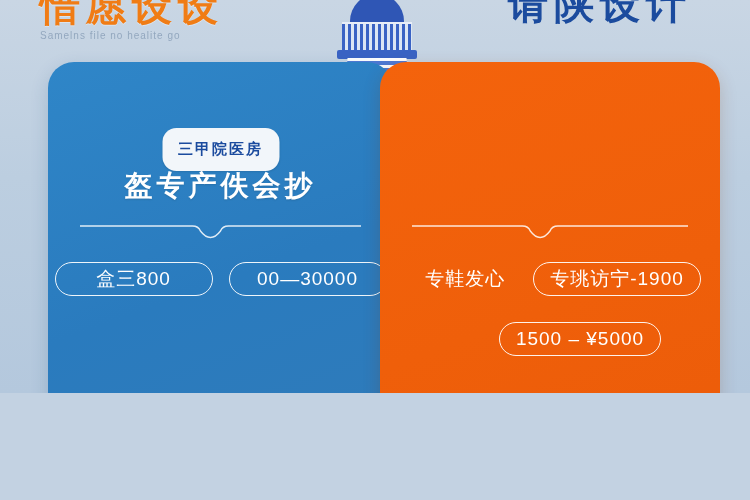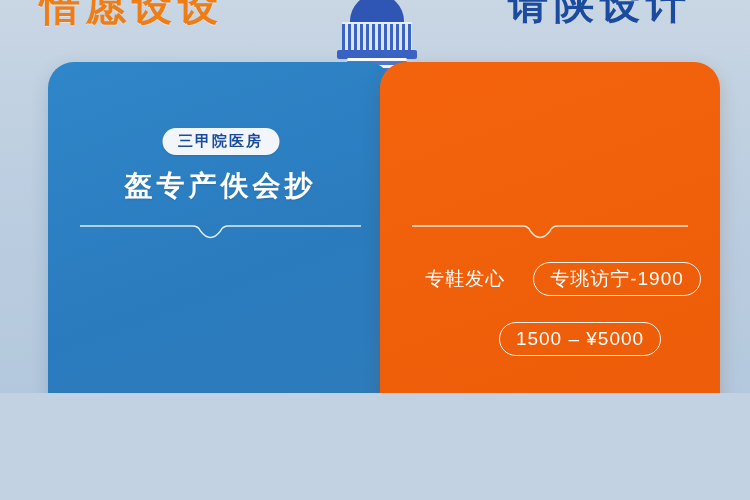--- a/index.html
+++ b/index.html
@@ -112,21 +112,21 @@
   }
   .card-orange{
     left:380px;top:62px;width:340px;height:390px;
     background:linear-gradient(160deg,#f4630c 0%,#ef5f0a 60%,#ec5c09 100%);
     box-shadow:0 6px 18px rgba(120,50,10,.20);
     z-index:4;
   }
 
   .badge{
     position:absolute;top:66px;left:50%;transform:translateX(-50%);
-    background:#f2f6fa;border-radius:14px;padding:4px 16px;
+    background:#f2f6fa;border-radius:14px;padding:12px 16px;
     font-size:15px;font-weight:bold;color:#1b4b9e;letter-spacing:2px;
     white-space:nowrap;box-shadow:0 1px 2px rgba(0,0,0,.10);
   }
   .card-title{
     position:absolute;top:105px;left:0;width:100%;text-align:center;
     font-size:28px;font-weight:bold;color:#ffffff;letter-spacing:4px;
     text-shadow:0 1px 2px rgba(0,0,0,.12);white-space:nowrap;
   }
   .divider{
     position:absolute;top:160px;left:32px;width:calc(100% - 64px);height:22px;
@@ -180,33 +180,38 @@
       <div class="tower-colon"></div>
       <div class="tower-cap"></div>
       <div class="tower-shaft"></div>
       <div class="tower-base"></div>
     </div>
   </div>
 
   <div class="header">
     <div class="head-left">
       <div class="head-title-l">惜愿设设</div>
+      <div class="head-sub-l">Samelns file no healite go</div>
     </div>
     <div class="head-title-r">请陕设计</div>
   </div>
 
   <div class="card card-blue">
     <div class="badge">三甲院医房</div>
     <div class="card-title">盔专产佚会抄</div>
     <div class="divider">
       <svg viewBox="0 0 280 22" preserveAspectRatio="none">
         <path d="M0 4 L112 4 Q118 4 120 9 Q130 22 140 9 Q142 4 148 4 L280 4" fill="none" stroke="rgba(255,255,255,.85)" stroke-width="1.4"></path>
       </svg>
     </div>
     <div class="pill-grid">
+      <div class="pill-row">
+        <div class="pill wide">盒三800</div>
+        <div class="pill wide">00—30000</div>
+      </div>
     </div>
   </div>
 
   <div class="card card-orange">
     <div class="divider">
       <svg viewBox="0 0 280 22" preserveAspectRatio="none">
         <path d="M0 4 L112 4 Q118 4 120 9 Q130 22 140 9 Q142 4 148 4 L280 4" fill="none" stroke="rgba(255,255,255,.85)" stroke-width="1.4"></path>
       </svg>
     </div>
     <div class="pill-grid">

